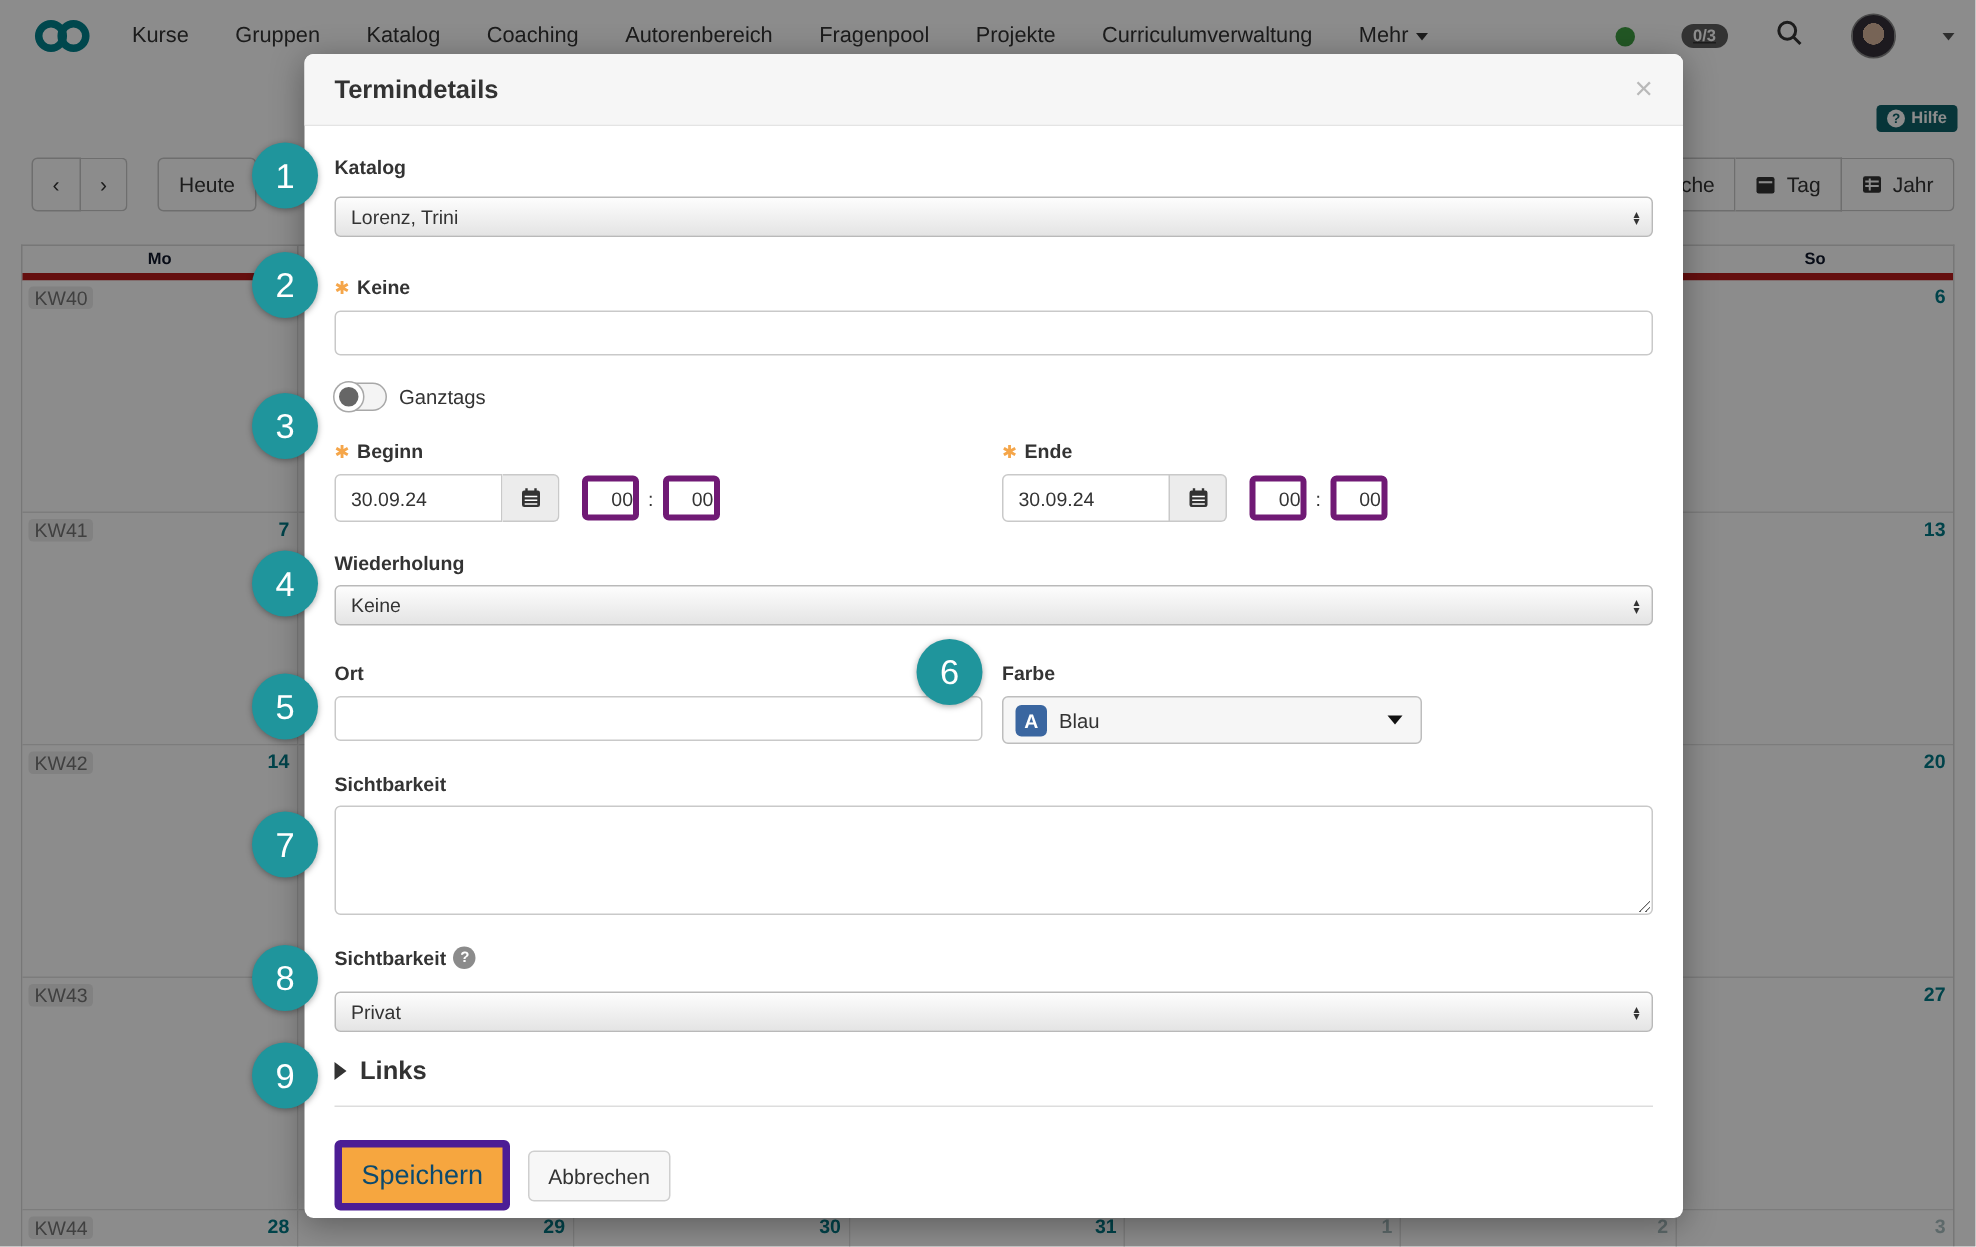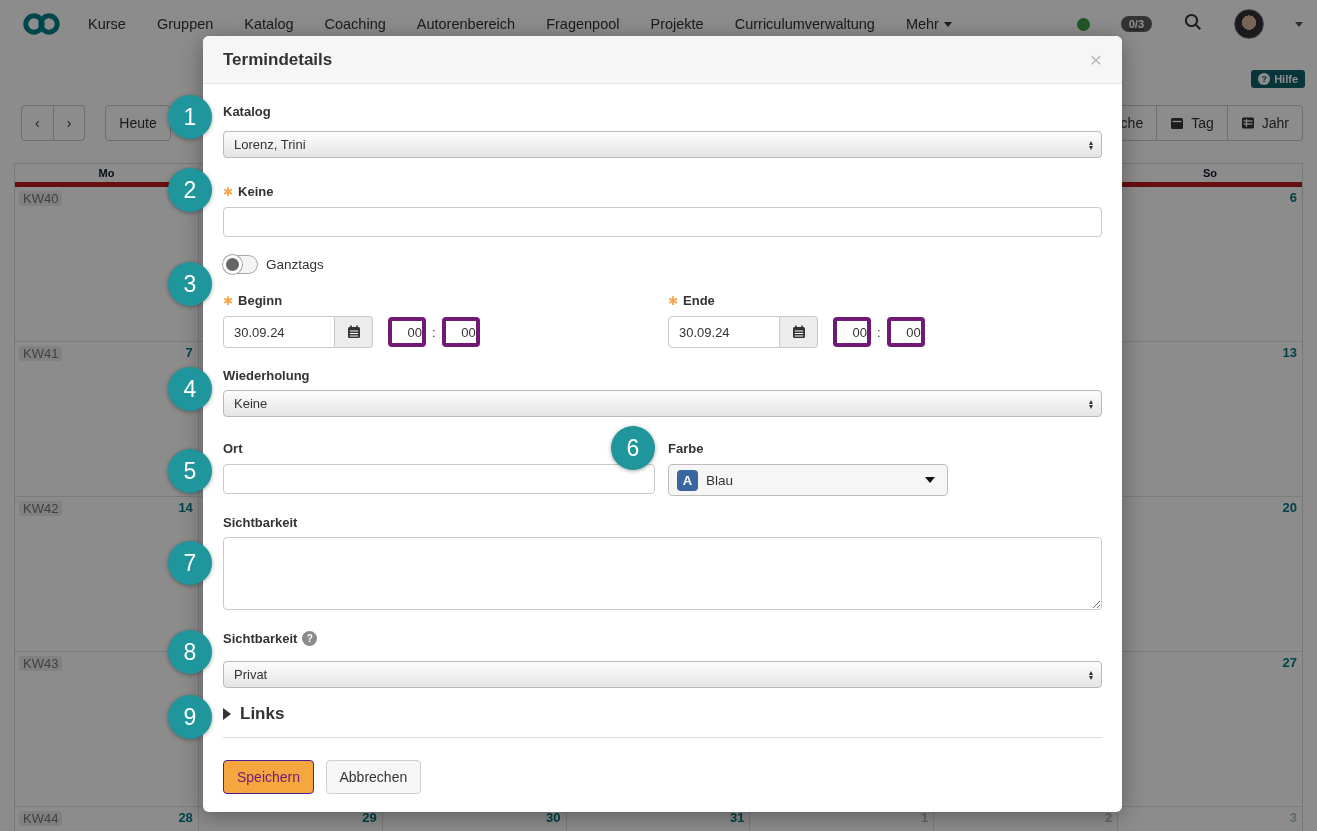--- a/index.html
+++ b/index.html
@@ -90,21 +90,21 @@
     border-right:5px solid transparent; border-top:6px solid #111; }
   .textarea { width:100%; height:73px; border:1px solid #c9c9c9; border-radius:4px; resize:vertical;
     font-family:inherit; font-size:13px; padding:6px 8px; }
   .help-q { width:15px; height:15px; border-radius:50%; background:#8b8b8b; color:#fff; font-size:10px;
     font-weight:bold; display:inline-flex; align-items:center; justify-content:center; cursor:pointer; }
   .links-row { display:flex; align-items:center; gap:9px; cursor:pointer; }
   .tri-right { width:0; height:0; border-top:6px solid transparent; border-bottom:6px solid transparent;
     border-left:8px solid #333; }
   .links-label { font-size:17px; font-weight:bold; color:#333; }
   .links-hr { border-bottom:1px solid #ddd; margin-top:13px; }
-  .btn-save { background:#f6a63f; border:1px solid #4c1d95; color:#701a75; font-size:14px;
+  .btn-save { background:#f6a63f; border:5px solid #4c1d95; color:#0c4a6e; font-size:18px;
     border-radius:4px; padding:8px 13px; cursor:pointer; font-family:inherit; }
   .btn-cancel { background:#f7f7f7; border:1px solid #cfcfcf; color:#333; font-size:14px;
     border-radius:4px; padding:8px 13px; cursor:pointer; margin-left:7px; font-family:inherit; }
 
   
   .tour { position:absolute; width:44px; height:44px; border-radius:50%; background:#1f959c;
     color:#fff; font-size:23px; display:flex; align-items:center; justify-content:center;
     z-index:30; box-shadow:0 1px 4px rgba(0,0,0,0.35); cursor:pointer; }
 </style>
 </head>

